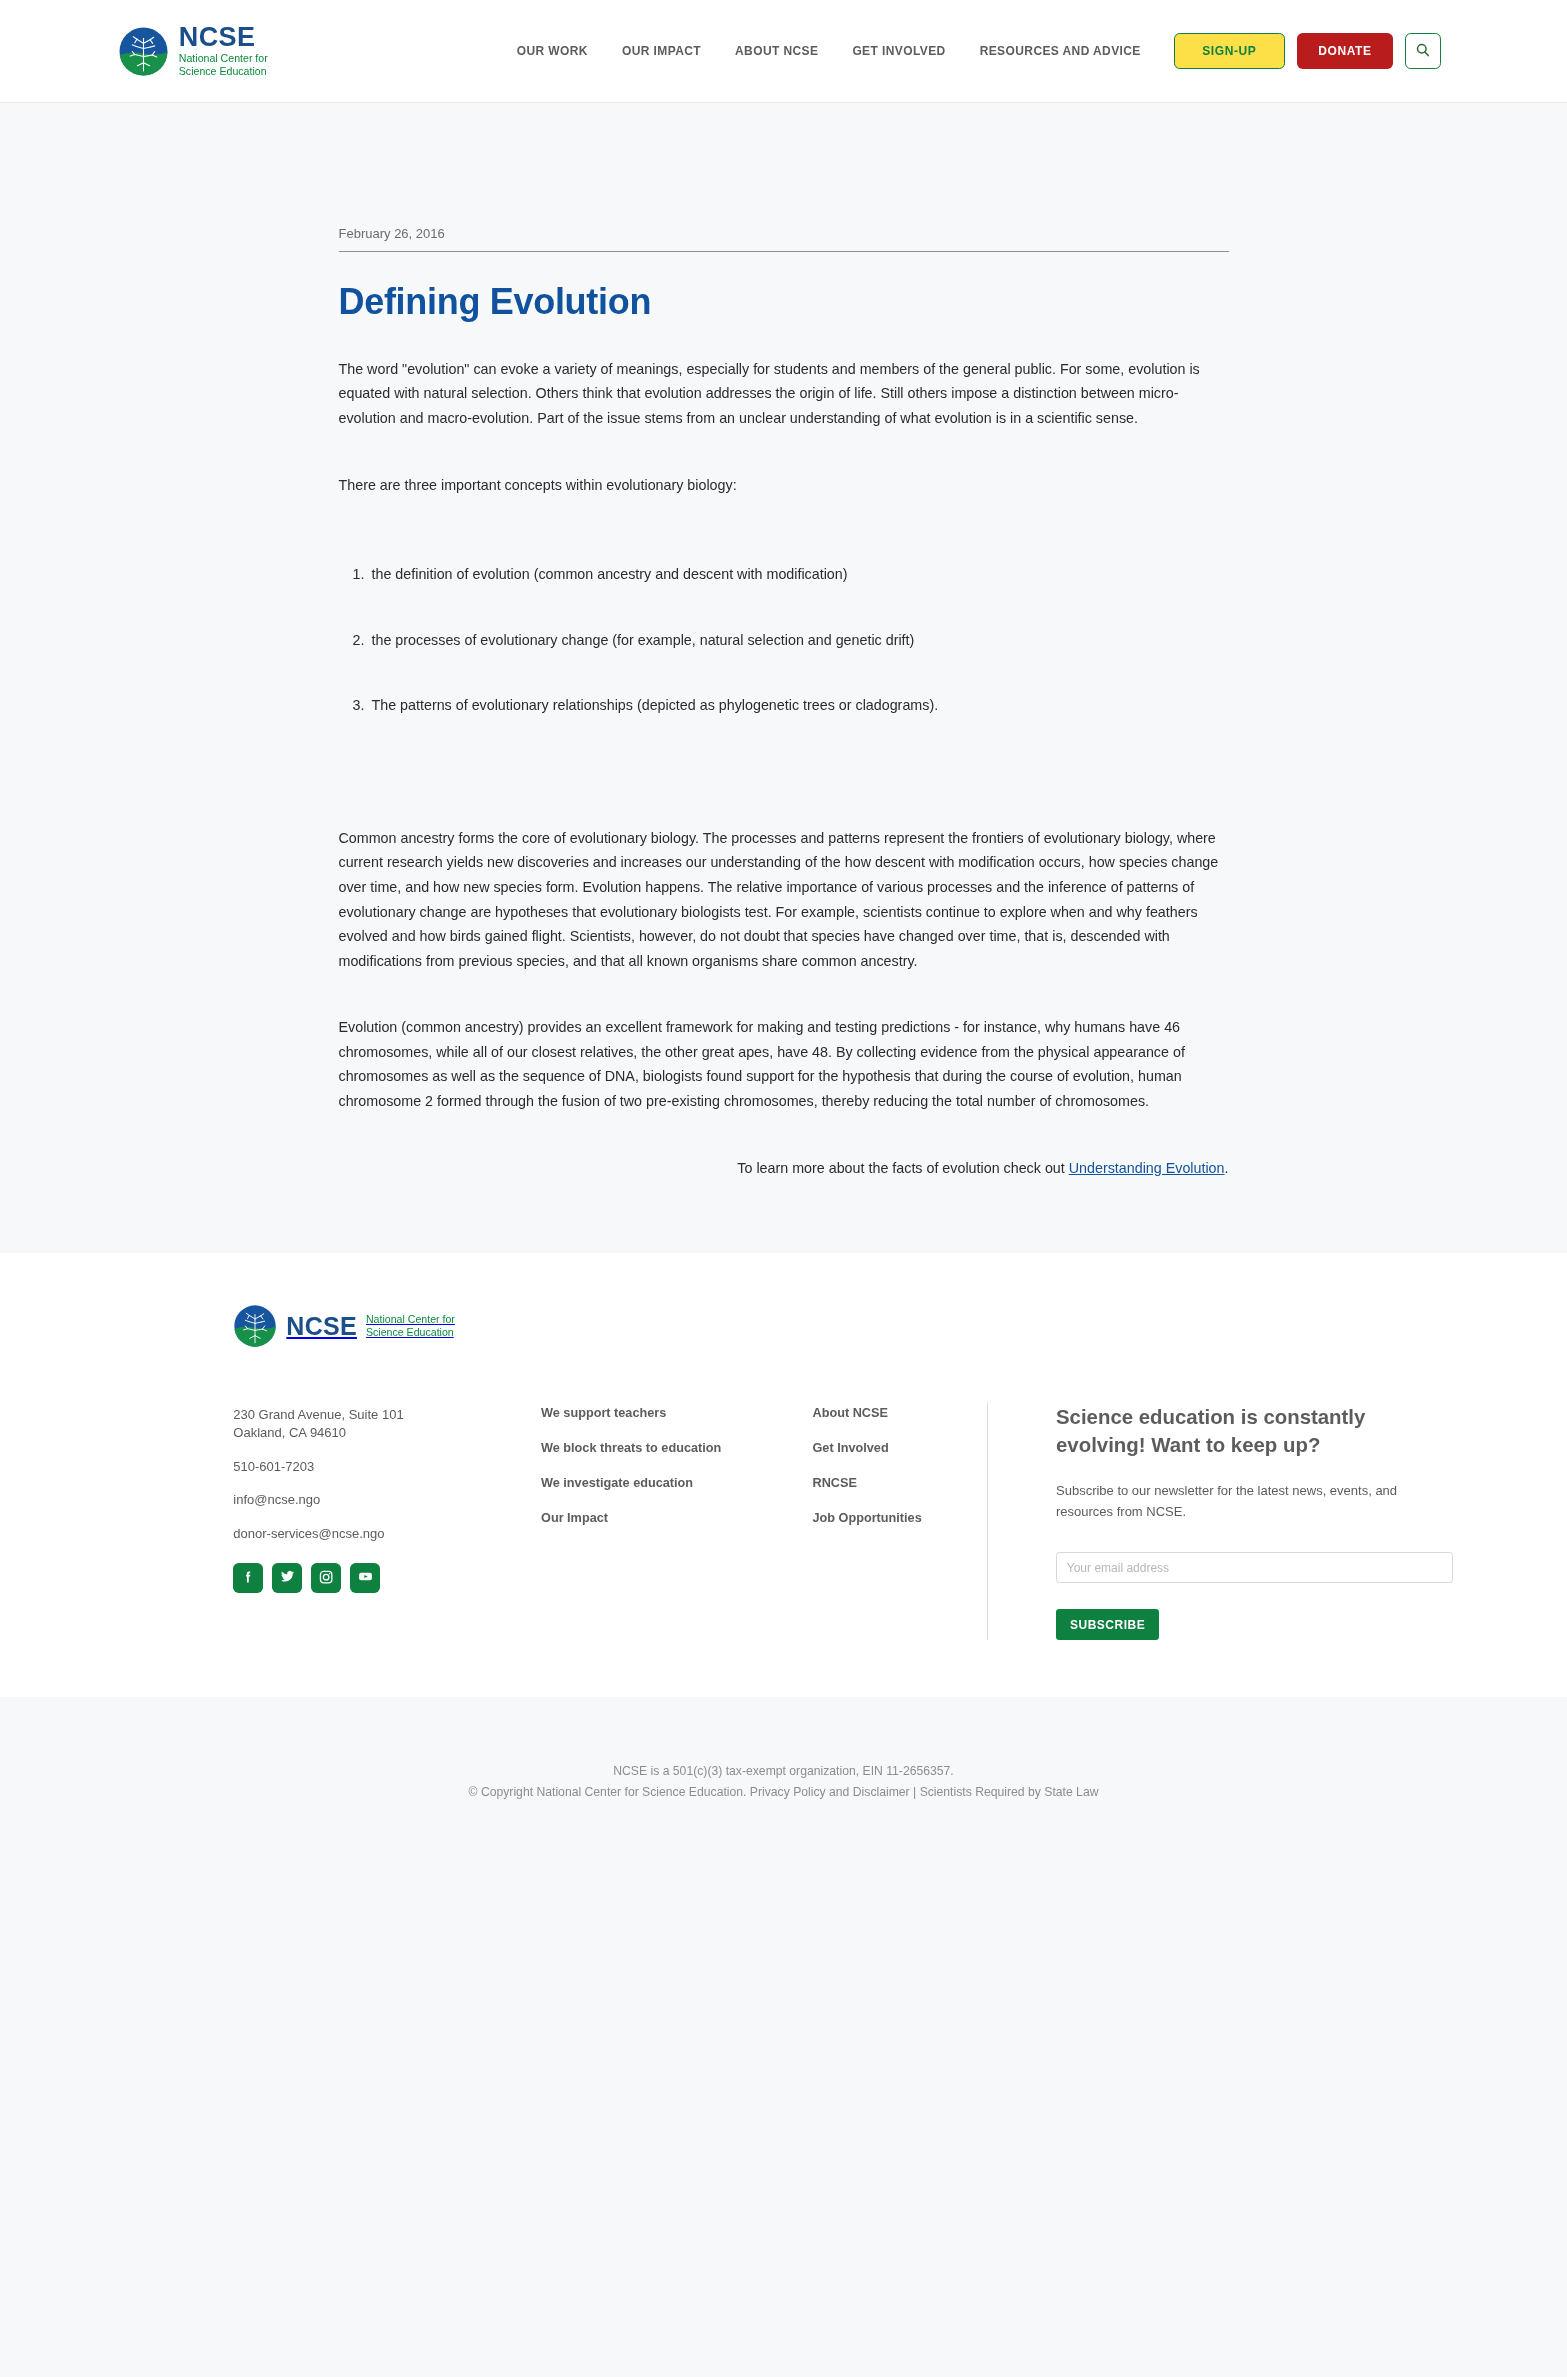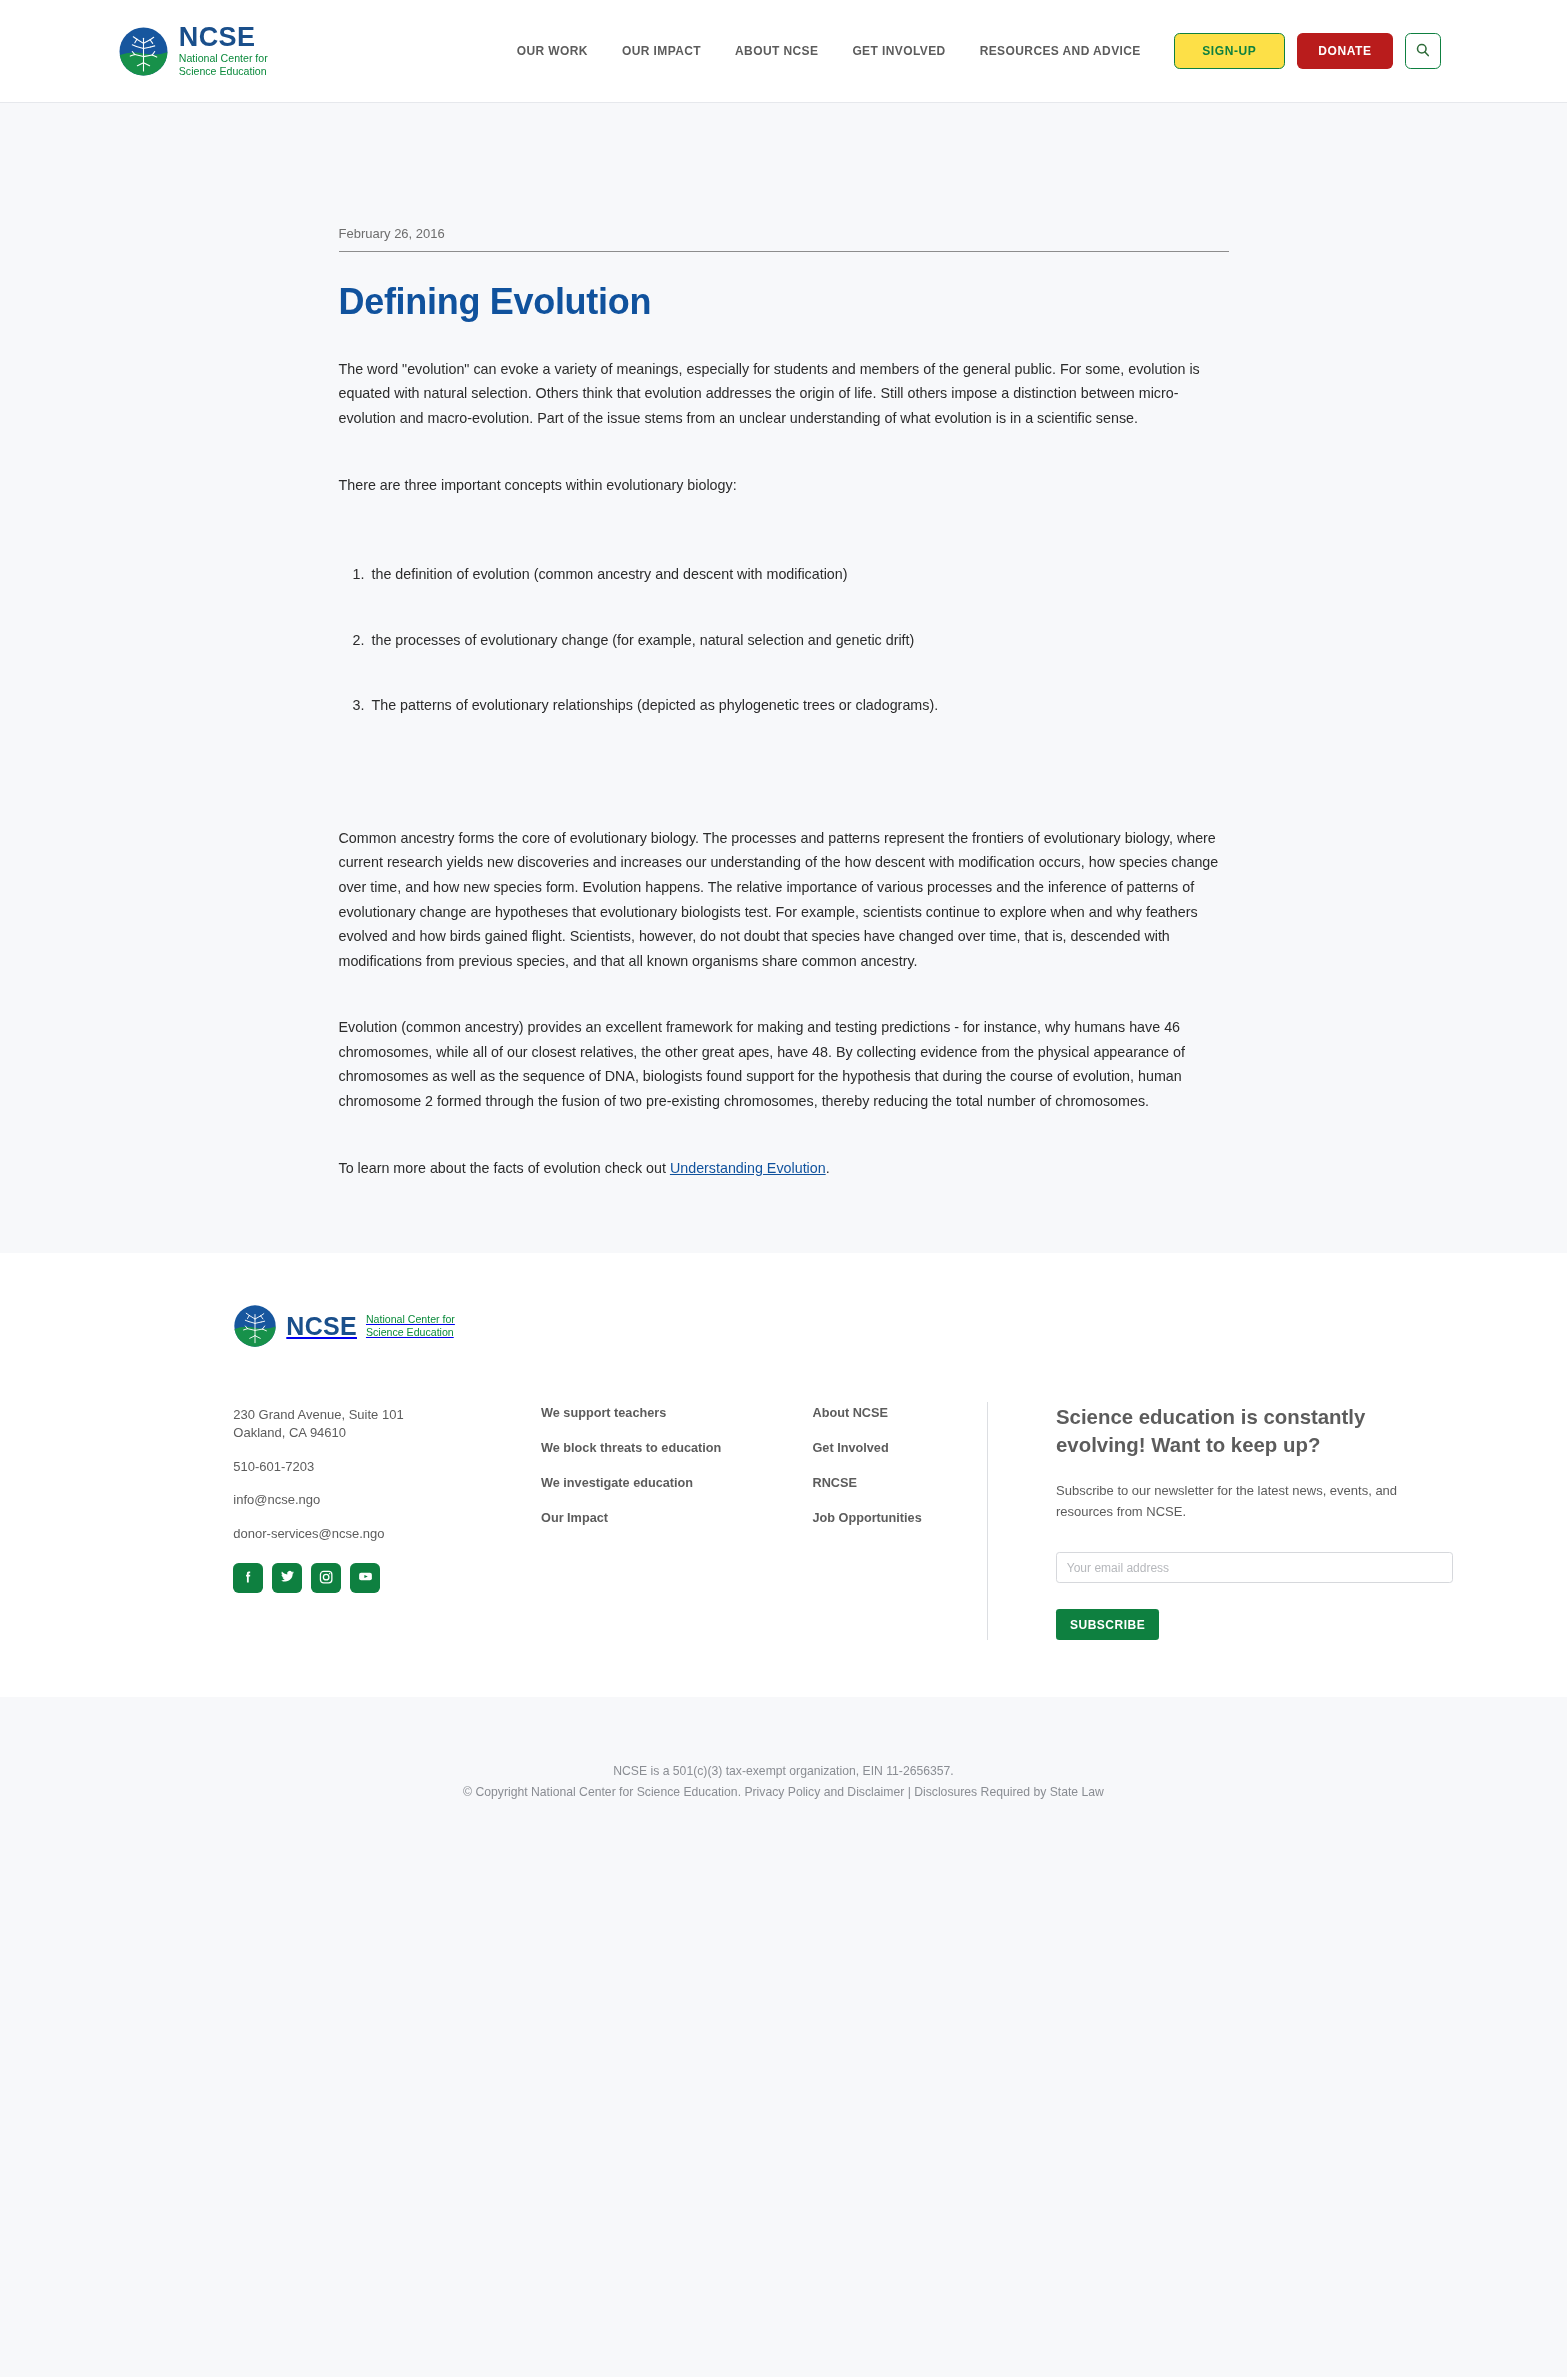--- a/index.html
+++ b/index.html
@@ -386,21 +386,21 @@
 
     <ol class="article-list">
       <li>the definition of evolution (common ancestry and descent with modification)</li>
       <li>the processes of evolutionary change (for example, natural selection and genetic drift)</li>
       <li>The patterns of evolutionary relationships (depicted as phylogenetic trees or cladograms).</li>
     </ol>
 
     <p class="body">Common ancestry forms the core of evolutionary biology. The processes and patterns represent the frontiers of evolutionary biology, where current research yields new discoveries and increases our understanding of the how descent with modification occurs, how species change over time, and how new species form. Evolution happens. The relative importance of various processes and the inference of patterns of evolutionary change are hypotheses that evolutionary biologists test. For example, scientists continue to explore when and why feathers evolved and how birds gained flight. Scientists, however, do not doubt that species have changed over time, that is, descended with modifications from previous species, and that all known organisms share common ancestry.</p>
     <p class="body">Evolution (common ancestry) provides an excellent framework for making and testing predictions - for instance, why humans have 46 chromosomes, while all of our closest relatives, the other great apes, have 48. By collecting evidence from the physical appearance of chromosomes as well as the sequence of DNA, biologists found support for the hypothesis that during the course of evolution, human chromosome 2 formed through the fusion of two pre-existing chromosomes, thereby reducing the total number of chromosomes.</p>
 
-    <p class="body" style="margin-bottom:0;"><span>To learn more about the facts of evolution check out </span><a class="inline-link" href="#">Understanding Evolution</a><span>.</span></p>
+    <p class="body" style="margin-bottom:0;text-align:right;"><span>To learn more about the facts of evolution check out </span><a class="inline-link" href="#">Understanding Evolution</a><span>.</span></p>
 
   </article>
 </main>
 
 <footer class="site-footer">
   <div class="footer-inner">
 
     <a class="footer-logo" href="#">
       <span>
         <svg class="footer-logo-mark" viewBox="0 0 100 100" aria-hidden="true">
@@ -520,15 +520,15 @@
 
         <button class="btn-subscribe">SUBSCRIBE</button>
       </div>
 
     </div>
   </div>
 </footer>
 
 <div class="copyright-bar">
   <div class="copyright-line">NCSE is a 501(c)(3) tax-exempt organization, EIN 11-2656357.</div>
-  <div class="copyright-line"><span>© Copyright National Center for Science Education. </span><a href="#">Privacy Policy and Disclaimer</a><span> | </span><a href="#">Disclosures Required by State Law</a></div>
+  <div class="copyright-line"><span>© Copyright National Center for Science Education. </span><a href="#">Privacy Policy and Disclaimer</a><span> | </span><a href="#">Scientists Required by State Law</a></div>
 </div>
 
 
 </body></html>

